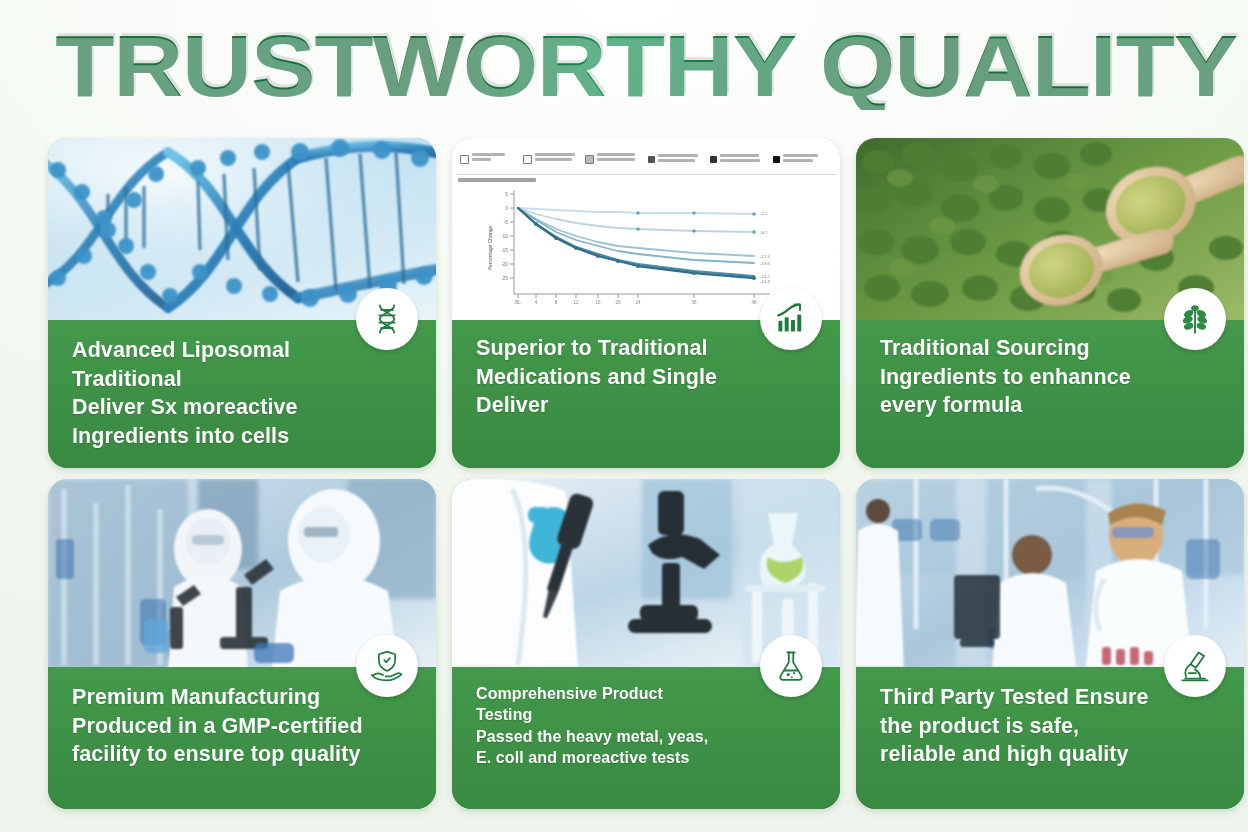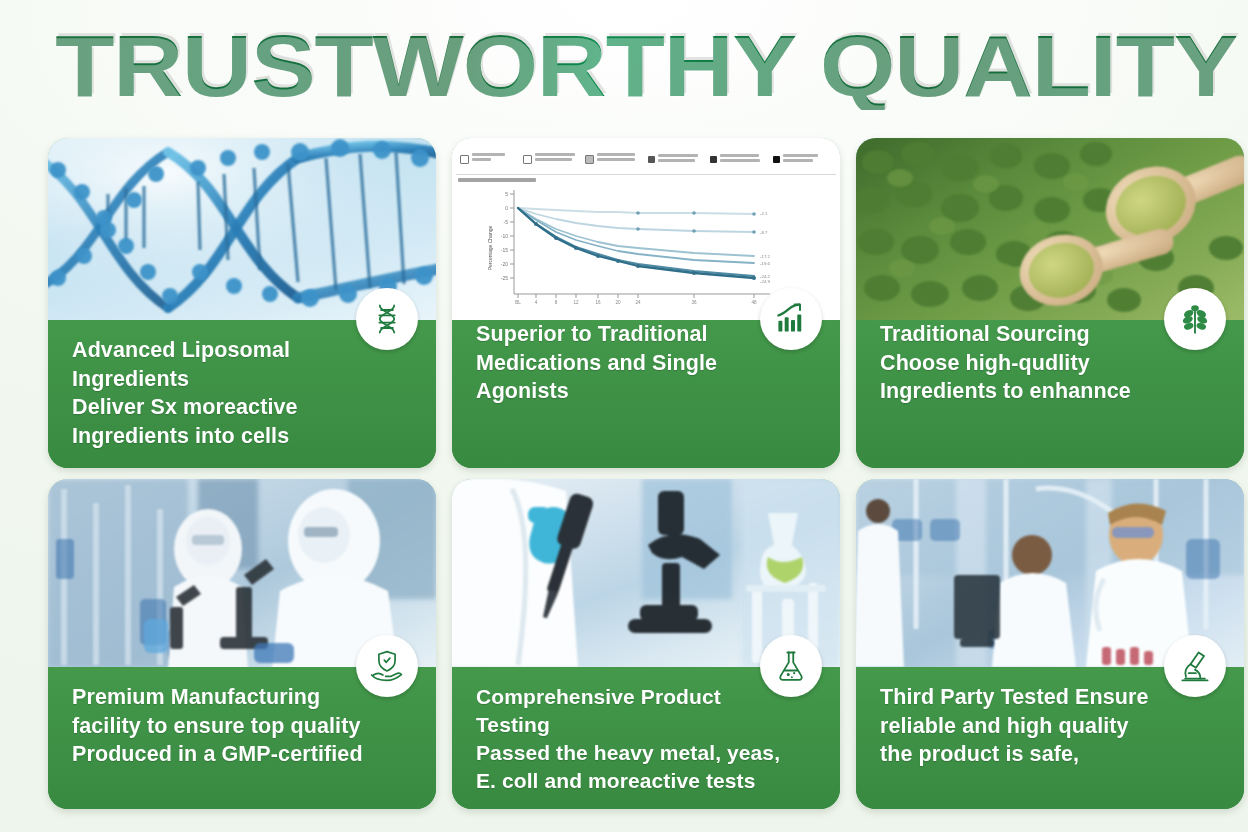--- a/index.html
+++ b/index.html
@@ -67,31 +67,31 @@
     background:#cfe3ef;
   }
   .card.r1 .photo{height:182px;}
   .card.r2 .photo{height:188px;}
   .card .caption{
     position:relative;
     flex:1;
     background:linear-gradient(180deg,#44994b 0%,#3d9045 55%,#388a40 100%);
     padding:16px 18px 12px 24px;
   }
-  .card.c2.r1 .caption,.card.c3.r1 .caption{padding-top:0;}
+  .card.c2.r1 .caption,.card.c3.r1 .caption{padding-top:14px;}
   .caption p{
     margin:0;
     color:#ffffff;
     font-weight:700;
     font-size:21.5px;
     line-height:1.33;
     letter-spacing:.1px;
     text-shadow:0 1px 1px rgba(0,0,0,.18);
   }
-  .caption p.small{font-size:21px;}
+  .caption p.small{font-size:16px;}
 
   
   .badge{
     position:absolute;
     right:18px;
     width:62px;height:62px;
     border-radius:50%;
     background:#ffffff;
     box-shadow:0 2px 4px rgba(0,0,0,.18);
     display:flex;align-items:center;justify-content:center;
@@ -217,21 +217,21 @@
           <path d="M12 5c0 7 16 9 16 15S12 28 12 35"></path>
           <path d="M28 5c0 7-16 9-16 15s16 8 16 15"></path>
           <line x1="13.5" y1="10" x2="26.5" y2="10"></line>
           <line x1="11.5" y1="16" x2="28.5" y2="16"></line>
           <line x1="11.5" y1="24" x2="28.5" y2="24"></line>
           <line x1="13.5" y1="30" x2="26.5" y2="30"></line>
         </svg>
       </div>
       <div class="caption">
         <p>Advanced Liposomal</p>
-        <p>Ingredients</p>
+        <p>Traditional</p>
         <p>Deliver Sx moreactive</p>
         <p>Ingredients into cells</p>
       </div>
     </div>
 
     <div class="card r1 c2">
       <div class="photo">
         <div class="ph chart-bg"></div>
         <div class="chartbox">
           <div class="chart-legend">
@@ -372,21 +372,21 @@
             <rect x="6" y="22" width="4.4" height="12" rx="1"></rect>
             <rect x="13" y="18" width="4.4" height="16" rx="1"></rect>
             <rect x="20" y="21" width="4.4" height="13" rx="1"></rect>
             <rect x="27" y="15" width="4.4" height="19" rx="1"></rect>
           </g>
         </svg>
       </div>
       <div class="caption">
         <p>Superior to Traditional</p>
         <p>Medications and Single</p>
-        <p>Agonists</p>
+        <p>Deliver</p>
       </div>
     </div>
 
     <div class="card r1 c3">
       <div class="photo">
         <div class="ph leaf-bg"></div>
         <svg class="ph" viewBox="0 0 388 182" preserveAspectRatio="none">
           <defs>
             <radialGradient id="spoonG" cx="0.35" cy="0.3" r="0.8">
               <stop offset="0" stop-color="#f0dcba"></stop>
@@ -460,22 +460,22 @@
             <ellipse cx="12" cy="21" rx="5.8" ry="3.7" transform="rotate(-24 12 21)"></ellipse>
             <ellipse cx="28" cy="21" rx="5.8" ry="3.7" transform="rotate(24 28 21)"></ellipse>
             <ellipse cx="13" cy="28" rx="5.4" ry="3.5" transform="rotate(-20 13 28)"></ellipse>
             <ellipse cx="27" cy="28" rx="5.4" ry="3.5" transform="rotate(20 27 28)"></ellipse>
             <ellipse cx="20" cy="8" rx="4.2" ry="3.2"></ellipse>
           </g>
         </svg>
       </div>
       <div class="caption">
         <p>Traditional Sourcing</p>
-        <p>Choose high-qudlity</p>
         <p>Ingredients to  enhannce</p>
+        <p>every formula</p>
       </div>
     </div>
 
     <div class="card r2 c1">
       <div class="photo">
         <div class="ph lab-bg"></div>
         <svg class="ph" viewBox="0 0 388 188" preserveAspectRatio="none">
           <g class="soft" opacity="0.75" fill="#9bb9cf">
             <rect x="0" y="0" width="140" height="188"></rect>
             <rect x="150" y="0" width="60" height="90" fill="#7e9fb8"></rect>
@@ -523,22 +523,22 @@
       <div class="badge">
         <svg viewBox="0 0 40 40" fill="none" stroke="#1f7a3d" stroke-width="1.9" stroke-linecap="round" stroke-linejoin="round">
           <path d="M20 4l9 3v7c0 6-4 9.5-9 11.5C15 23.5 11 20 11 14V7z"></path>
           <path d="M17 13.5l2.2 2.4 4-4.6"></path>
           <path d="M5 30c3.5-2.5 7-2.5 10.5 0"></path>
           <path d="M3 30c4 5 10 6 17 6 6 0 11-2.5 16-6.5-1.5-2-3.5-2-5.5-1l-6 3h-6"></path>
         </svg>
       </div>
       <div class="caption">
         <p>Premium Manufacturing</p>
+        <p>Produced in a GMP-certified</p>
         <p>facility to ensure top quality</p>
-        <p>Produced in a GMP-certified</p>
       </div>
     </div>
 
     <div class="card r2 c2">
       <div class="photo">
         <div class="ph lab-bg2"></div>
         <svg class="ph" viewBox="0 0 388 188" preserveAspectRatio="none">
           <g class="soft" opacity="0.7">
             <rect x="190" y="0" width="90" height="120" fill="#9ec2da"></rect>
             <rect x="290" y="0" width="98" height="188" fill="#cfe3ef"></rect>
@@ -653,19 +653,19 @@
           <path d="M24 5l6 4-9 13-6-4z"></path>
           <path d="M15 18c-5 3-7 9-5 14"></path>
           <path d="M20 24c4 2 6 6 6 10"></path>
           <path d="M9 34h22"></path>
           <path d="M6 36h28"></path>
           <path d="M13 28h8"></path>
         </svg>
       </div>
       <div class="caption">
         <p>Third Party Tested Ensure</p>
+        <p>the product is safe,</p>
         <p>reliable and high quality</p>
-        <p>the product is safe,</p>
       </div>
     </div>
 
   </div>
 </div>
 
 </body></html>

